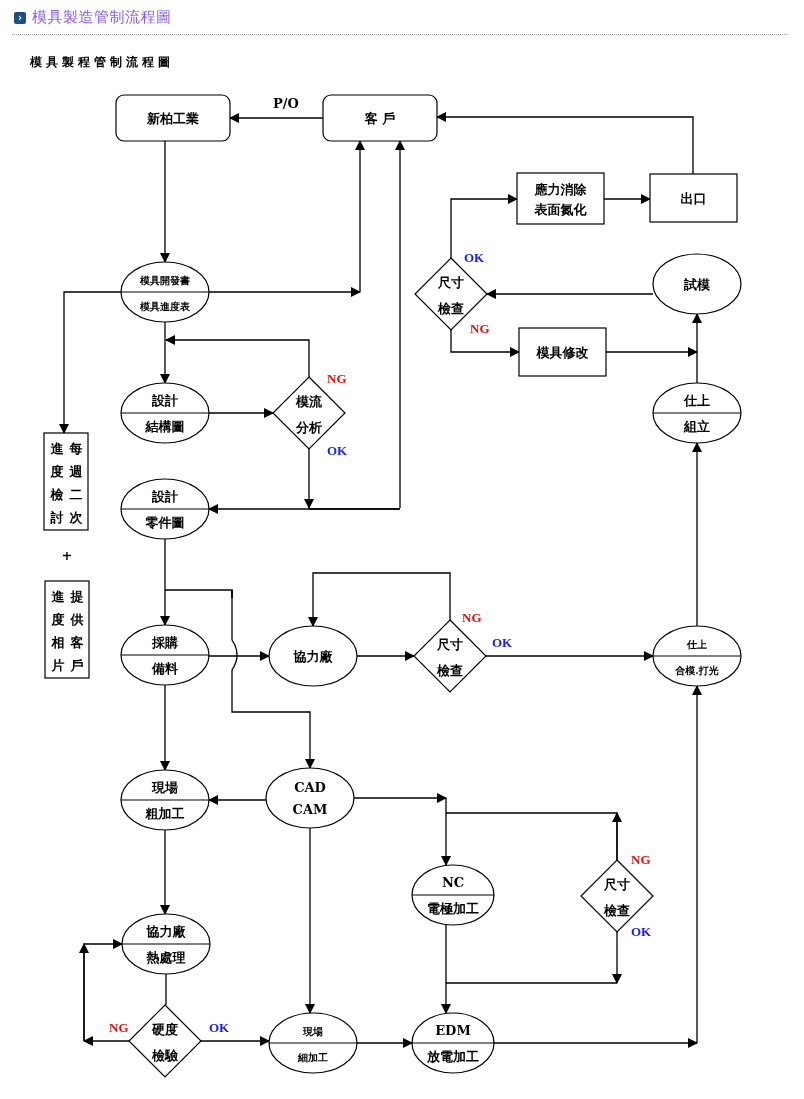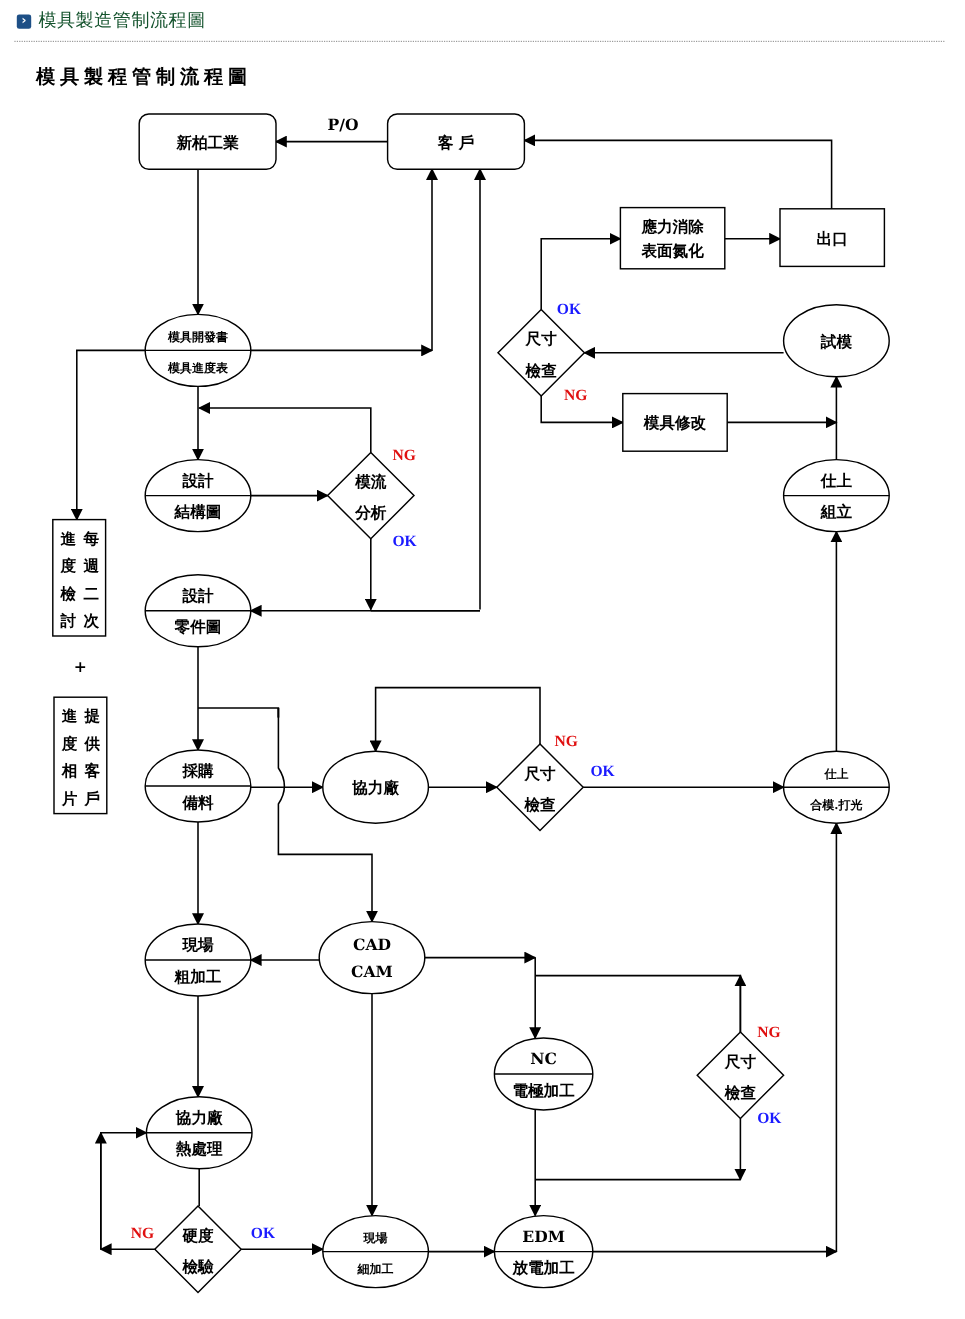--- a/index.html
+++ b/index.html
@@ -3,23 +3,23 @@
 <meta charset="utf-8">
 <style>
   html, body { margin:0; padding:0; background:#ffffff; }
   body { width:804px; height:1099px; position:relative; overflow:hidden;
          font-family:"DejaVu Serif", serif; color:#000; }
   .page-header { position:absolute; left:12px; top:8px; width:775px; height:26px;
          border-bottom:1px dotted #9a9a9a; }
   .page-header .badge { position:absolute; left:2px; top:4px; width:12px; height:12px;
          background:#1d4f86; border-radius:2px; color:#fff; font-size:10px; line-height:12px;
          text-align:center; font-family:"DejaVu Sans", sans-serif; font-weight:bold; }
-  .page-header .title { position:absolute; left:20px; top:0px; font-size:15px; color:#14532d;
+  .page-header .title { position:absolute; left:20px; top:0px; font-size:15px; color:#8b5cf6;
          font-family:"DejaVu Sans", sans-serif; letter-spacing:0.5px; }
-  .diagram-title { position:absolute; left:30px; top:54px; font-size:16px; font-weight:bold;
+  .diagram-title { position:absolute; left:30px; top:54px; font-size:12px; font-weight:bold;
          letter-spacing:4px; font-family:"DejaVu Serif", serif; }
   svg { position:absolute; left:0; top:0; }
   svg text { font-family:"DejaVu Serif", serif; font-weight:bold; }
   .lbl { font-size:13px; }
   .lbl-sm { font-size:10px; }
   .ok { fill:#1a1aff; font-size:13px; font-family:"Liberation Serif", serif; }
   .ng { fill:#e01010; font-size:13px; font-family:"Liberation Serif", serif; }
 </style>
 </head>
 <body>

